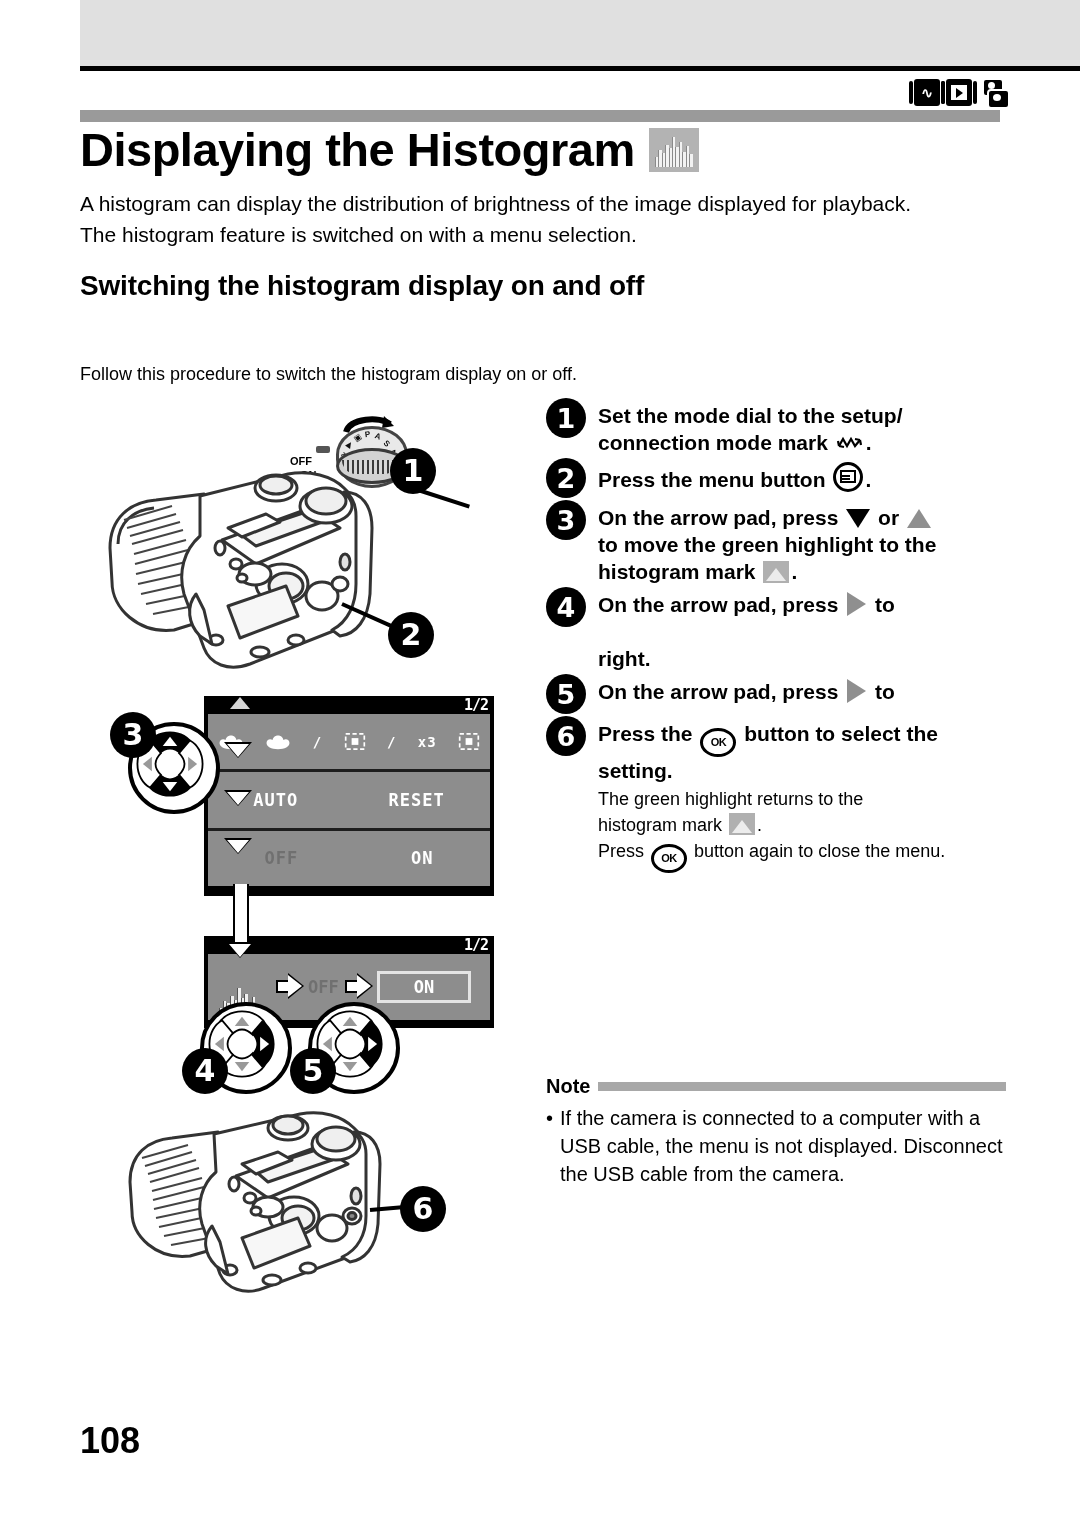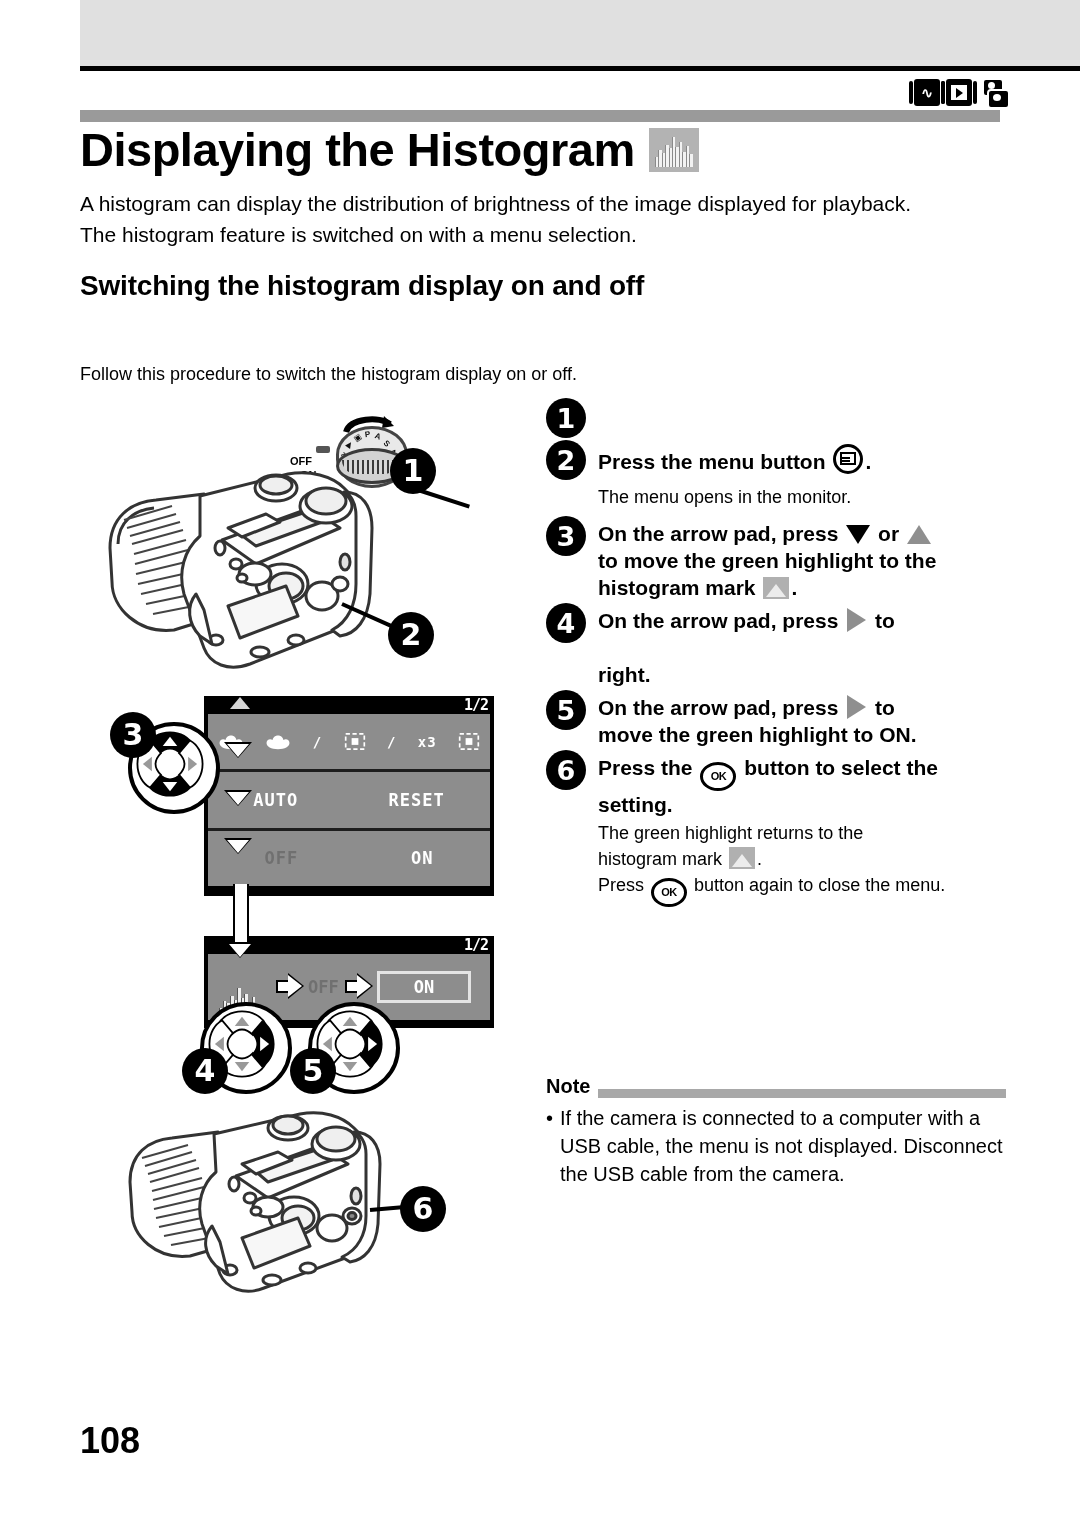--- a/index.html
+++ b/index.html
@@ -68,21 +68,21 @@
           text-align:center;line-height:23px;margin:0 2px;letter-spacing:-0.5px;}
   .mark-hist{display:inline-block;vertical-align:-4px;width:26px;height:22px;background:#b0b0b0;
              position:relative;overflow:hidden;margin:0 2px;}
   .mark-hist::after{content:"";position:absolute;left:3px;bottom:2px;width:0;height:0;
                     border-left:10px solid transparent;border-right:10px solid transparent;
                     border-bottom:13px solid #ececec;}
   .mark-setup{display:inline-block;width:28px;height:18px;vertical-align:-2px;margin:0 2px;}
 
   
   .note-block{position:absolute;left:546px;top:1075px;width:460px;}
-  .note-head{display:flex;align-items:flex-end;gap:8px;}
+  .note-head{display:flex;align-items:center;gap:8px;}
   .note-head .lbl{font-size:20px;font-weight:bold;}
   .note-head .bar{flex:1;height:9px;background:#a8a8a8;}
   .note-body{font-size:20px;line-height:28px;margin-top:6px;display:flex;}
   .note-body .dot{width:14px;flex:0 0 auto;}
 
   
   .pageno{position:absolute;left:80px;top:1420px;font-size:36px;font-weight:bold;}
 
   
   .illus{position:absolute;left:100px;top:390px;width:420px;height:950px;}
@@ -203,30 +203,38 @@
 </div>
 
 <div class="intro">A histogram can display the distribution of brightness of the image displayed for playback. The histogram feature is switched on with a menu selection.</div>
 <div class="subhead">Switching the histogram display on and off</div>
 <div class="subintro">Follow this procedure to switch the histogram display on or off.</div>
 
 <div class="steps">
 
   <div class="step">
     <div class="bullet">1</div>
+    <div class="step-text">
+      <span>Set the mode dial to the setup/</span><br>
+      <span>connection mode mark</span>
+      <svg class="mark-setup" viewBox="0 0 28 18">
+        <path d="M3 12 L7 5 L11 12 L15 5 L19 12 L24 6" stroke="#000" stroke-width="2.2" fill="none"></path>
+        <path d="M3 12 L2 7 M3 12 L8 13" stroke="#000" stroke-width="2.2" fill="none"></path>
+        <path d="M24 6 L19 5 M24 6 L25 11" stroke="#000" stroke-width="2.2" fill="none"></path>
+      </svg>.
+    </div>
   </div>
 
   <div class="step">
     <div class="bullet">2</div>
     <div class="step-text">
       <span>Press the menu button</span>
       <span class="btn-menu"></span>.
     </div>
   </div>
-  <div class="note-sub">The menu opens in the monitor.</div>
 
   <div class="step">
     <div class="bullet">3</div>
     <div class="step-text">
       <span>On the arrow pad, press</span>
       <span class="ig tri-down"></span>
       <span>or</span>
       <span class="ig tri-up"></span><br>
       <span>to move the green highlight to the</span><br>
       <span>histogram mark</span>
@@ -244,21 +252,20 @@
       <span>right.</span>
     </div>
   </div>
 
   <div class="step">
     <div class="bullet">5</div>
     <div class="step-text">
       <span>On the arrow pad, press</span>
       <span class="ig tri-right"></span>
       <span>to</span><br>
-      <span>move the green highlight to ON.</span>
     </div>
   </div>
 
   <div class="step">
     <div class="bullet">6</div>
     <div class="step-text">
       <span>Press the</span>
       <span class="btn-ok">OK</span>
       <span>button to select the</span><br>
       <span>setting.</span>

